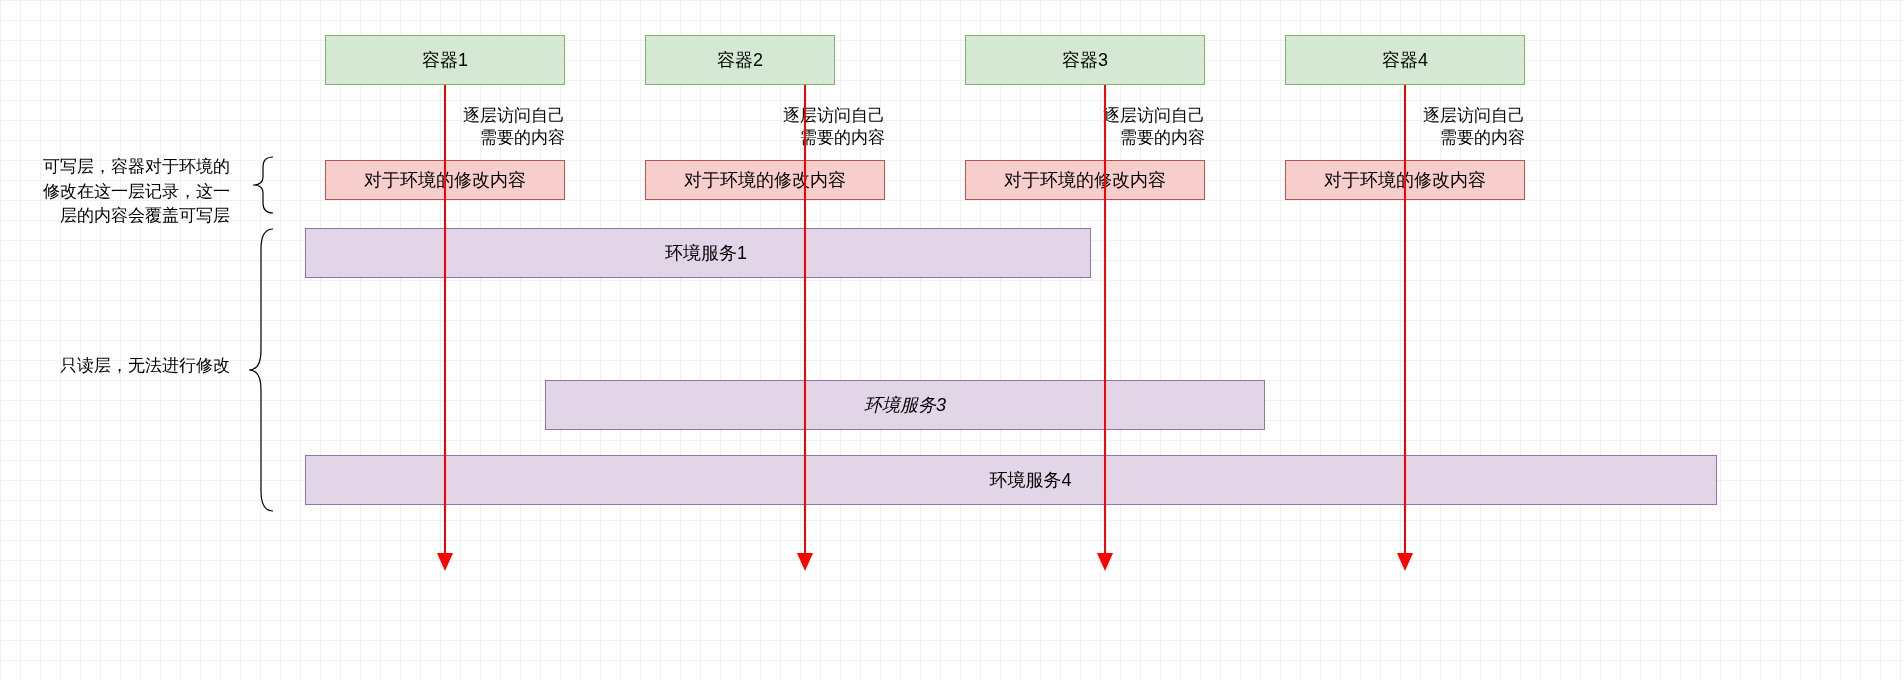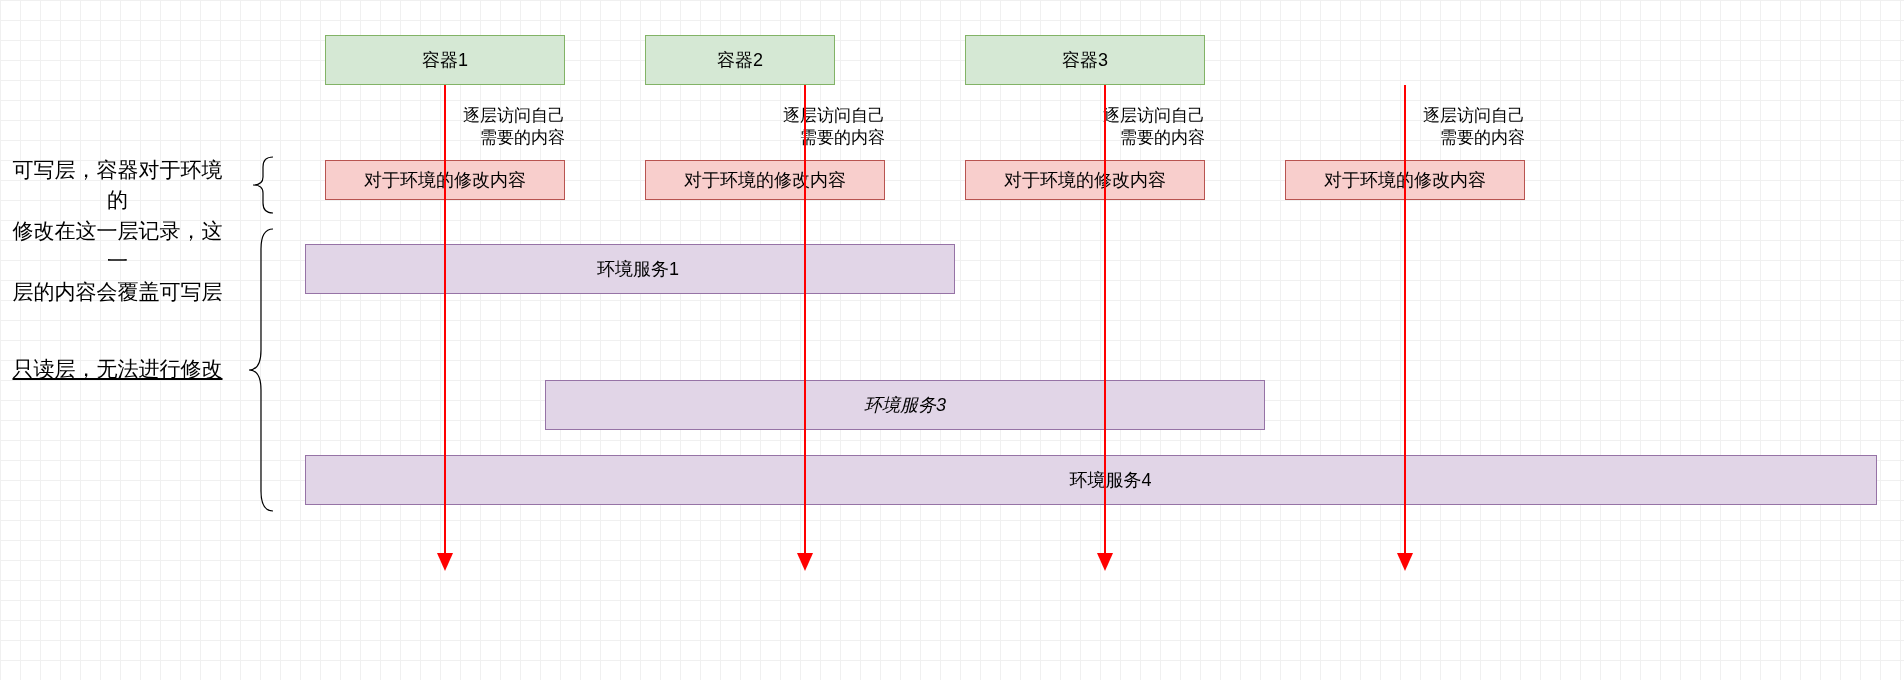--- a/index.html
+++ b/index.html
@@ -46,23 +46,23 @@
       border-color: #9673a6;
     }
     .label {
       position: absolute;
       font-size: 17px;
       text-align: right;
       line-height: 1.3;
     }
     .side-label {
       position: absolute;
-      font-size: 21px;
+      font-size: 17px;
       line-height: 1.45;
-      text-align: center;
+      text-align: right;
     }
     .brace {
       position: absolute;
       stroke: #000;
       stroke-width: 1.2;
       fill: none;
     }
     .arrow-line {
       position: absolute;
       width: 2px;
@@ -86,20 +86,23 @@
 
   <div class="box container-box" style="left:325px; top:35px; width:240px; height:50px;">
       <span>容器1</span>
     </div>
   <div class="box container-box" style="left:645px; top:35px; width:190px; height:50px;">
       <span>容器2</span>
     </div>
   <div class="box container-box" style="left:965px; top:35px; width:240px; height:50px;text-align:right;">
       <span>容器3</span>
     </div>
+  <div class="box container-box" style="left:1285px; top:35px; width:240px; height:50px;">
+      <span>容器4</span>
+    </div>
 
   <div class="label" style="left:325px; top:105px; width:240px; white-space:pre-line;">逐层访问自己
 需要的内容</div>
   <div class="label" style="left:645px; top:105px; width:240px; white-space:pre-line;">逐层访问自己
 需要的内容</div>
   <div class="label" style="left:965px; top:105px; width:240px; white-space:pre-line;">逐层访问自己
 需要的内容</div>
   <div class="label" style="left:1285px; top:105px; width:240px; white-space:pre-line;">逐层访问自己
 需要的内容</div>
 
@@ -116,32 +119,32 @@
       <span>对于环境的修改内容</span>
     </div>
 
   <div class="side-label" style="left:5px; top:155px; width:225px; white-space:pre-line;">可写层，容器对于环境的
 修改在这一层记录，这一
 层的内容会覆盖可写层</div>
   <svg class="brace" style="left:235px; top:155px; width:40px; height:60px;">
     <path d="M38,2 Q28,2 28,12 L28,22 Q28,30 18,30 Q28,30 28,38 L28,48 Q28,58 38,58"></path>
   </svg>
 
-  <div class="side-label" style="left:5px; top:354px; width:225px; white-space:pre-line;text-decoration:underline;">只读层，无法进行修改</div>
+  <div class="side-label" style="left:5px; top:354px; width:225px; white-space:pre-line;">只读层，无法进行修改</div>
   <svg class="brace" style="left:235px; top:225px; width:40px; height:290px;">
     <path d="M38,4 Q26,4 26,24 L26,125 Q26,145 14,145 Q26,145 26,165 L26,266 Q26,286 38,286"></path>
   </svg>
 
-  <div class="box readonly-box" style="left:305px; top:244px; width:650px; height:50px;padding-left:16px;">
+  <div class="box readonly-box" style="left:305px; top:228px; width:786px; height:50px;padding-left:16px;">
       <span>环境服务1</span>
     </div>
   <div class="box readonly-box" style="left:545px; top:380px; width:720px; height:50px;font-style:italic;">
       <span>环境服务3</span>
     </div>
-  <div class="box readonly-box" style="left:305px; top:455px; width:1572px; height:50px;padding-left:39px;">
+  <div class="box readonly-box" style="left:305px; top:455px; width:1412px; height:50px;padding-left:39px;">
       <span>环境服务4</span>
     </div>
 
   <div class="arrow-line" style="left:444px; top:85px; height:470px;"></div>
   <div class="arrow-head" style="left:437px; top:553px;"></div>
 
   <div class="arrow-line" style="left:804px; top:85px; height:470px;"></div>
   <div class="arrow-head" style="left:797px; top:553px;"></div>
 
   <div class="arrow-line" style="left:1104px; top:85px; height:470px;"></div>

